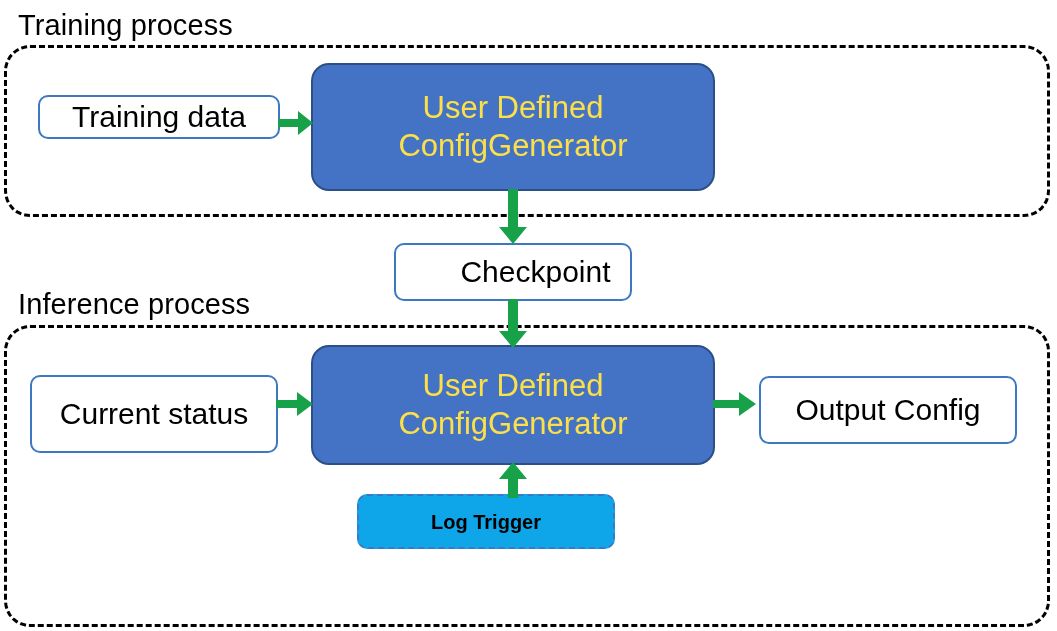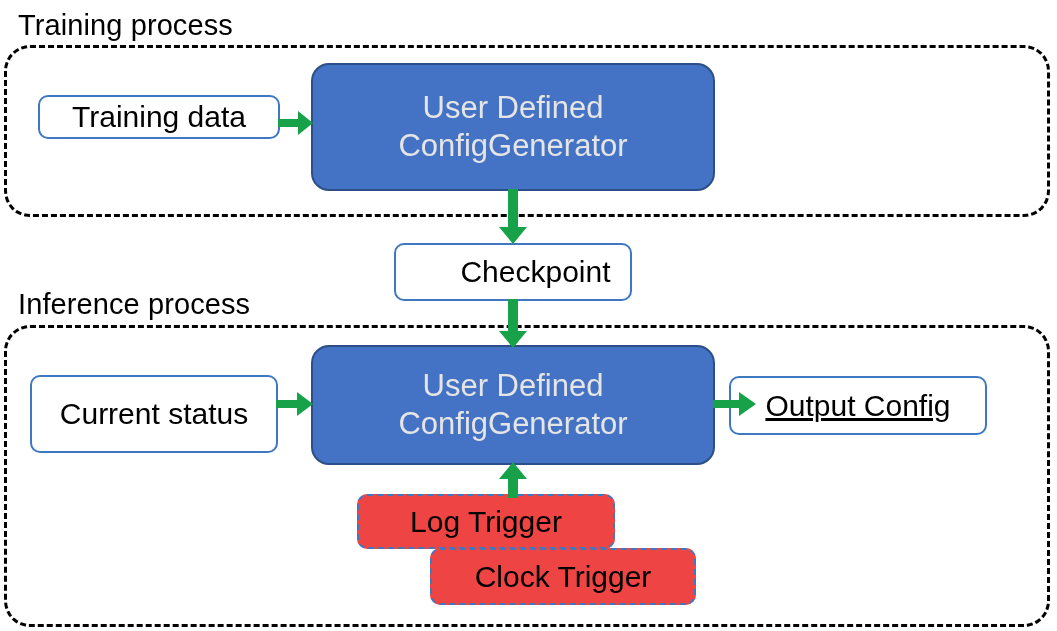--- a/index.html
+++ b/index.html
@@ -66,44 +66,45 @@
   }
   .node-white {
     border: 2px solid #3E78C0;
     color: #000000;
     font-size: 30px;
     line-height: 34px;
   }
   .node-blue {
     border: 2px solid #2C4F87;
     background: #4472C4;
-    color: #e5e5e5;
+    color: #fde047;
     font-size: 31px;
     line-height: 38px;
     border-radius: 18px;
   }
   .node-dashed {
     border: 2px dashed #3E78C0;
     color: #000000;
-    font-size: 30px;
+    font-size: 20px;
     line-height: 34px;
-    background: #ef4444;
+    background: #0ea5e9;
+    font-weight: bold;
   }
 
   
   #node-training-data   { left: 38px;  top: 95px;  width: 242px; height: 44px; }
   #node-generator-train { left: 311px; top: 63px;  width: 404px; height: 128px; }
 
   
   #node-checkpoint      { left: 394px; top: 243px; width: 238px; height: 58px; padding-left: 45px; }
 
   
   #node-current-status  { left: 30px;  top: 375px; width: 248px; height: 78px; }
   #node-generator-infer { left: 311px; top: 345px; width: 404px; height: 120px; }
-  #node-output-config   { left: 729px; top: 376px; width: 258px; height: 59px; text-decoration: underline; }
+  #node-output-config   { left: 759px; top: 376px; width: 258px; height: 68px; }
   #node-log-trigger     { left: 357px; top: 494px; width: 258px; height: 55px; z-index: 3; }
   #node-clock-trigger   { left: 430px; top: 548px; width: 266px; height: 57px; z-index: 4; }
 
   
   .arrow {
     position: absolute;
     z-index: 5;
   }
   .arrow svg { display: block; }
 
@@ -190,17 +191,14 @@
   <div class="arrow" id="arrow-trigger-to-gen">
     <svg width="30" height="36" viewBox="0 0 30 36">
       <path d="M15,0 L29,17 L20,17 L20,36 L10,36 L10,17 L1,17 Z" fill="#17A24A"></path>
     </svg>
   </div>
 
   <div class="node node-dashed" id="node-log-trigger">
     <span>Log Trigger</span>
   </div>
 
-  <div class="node node-dashed" id="node-clock-trigger">
-    <span>Clock Trigger</span>
-  </div>
 
 </div>
 
 </body></html>

